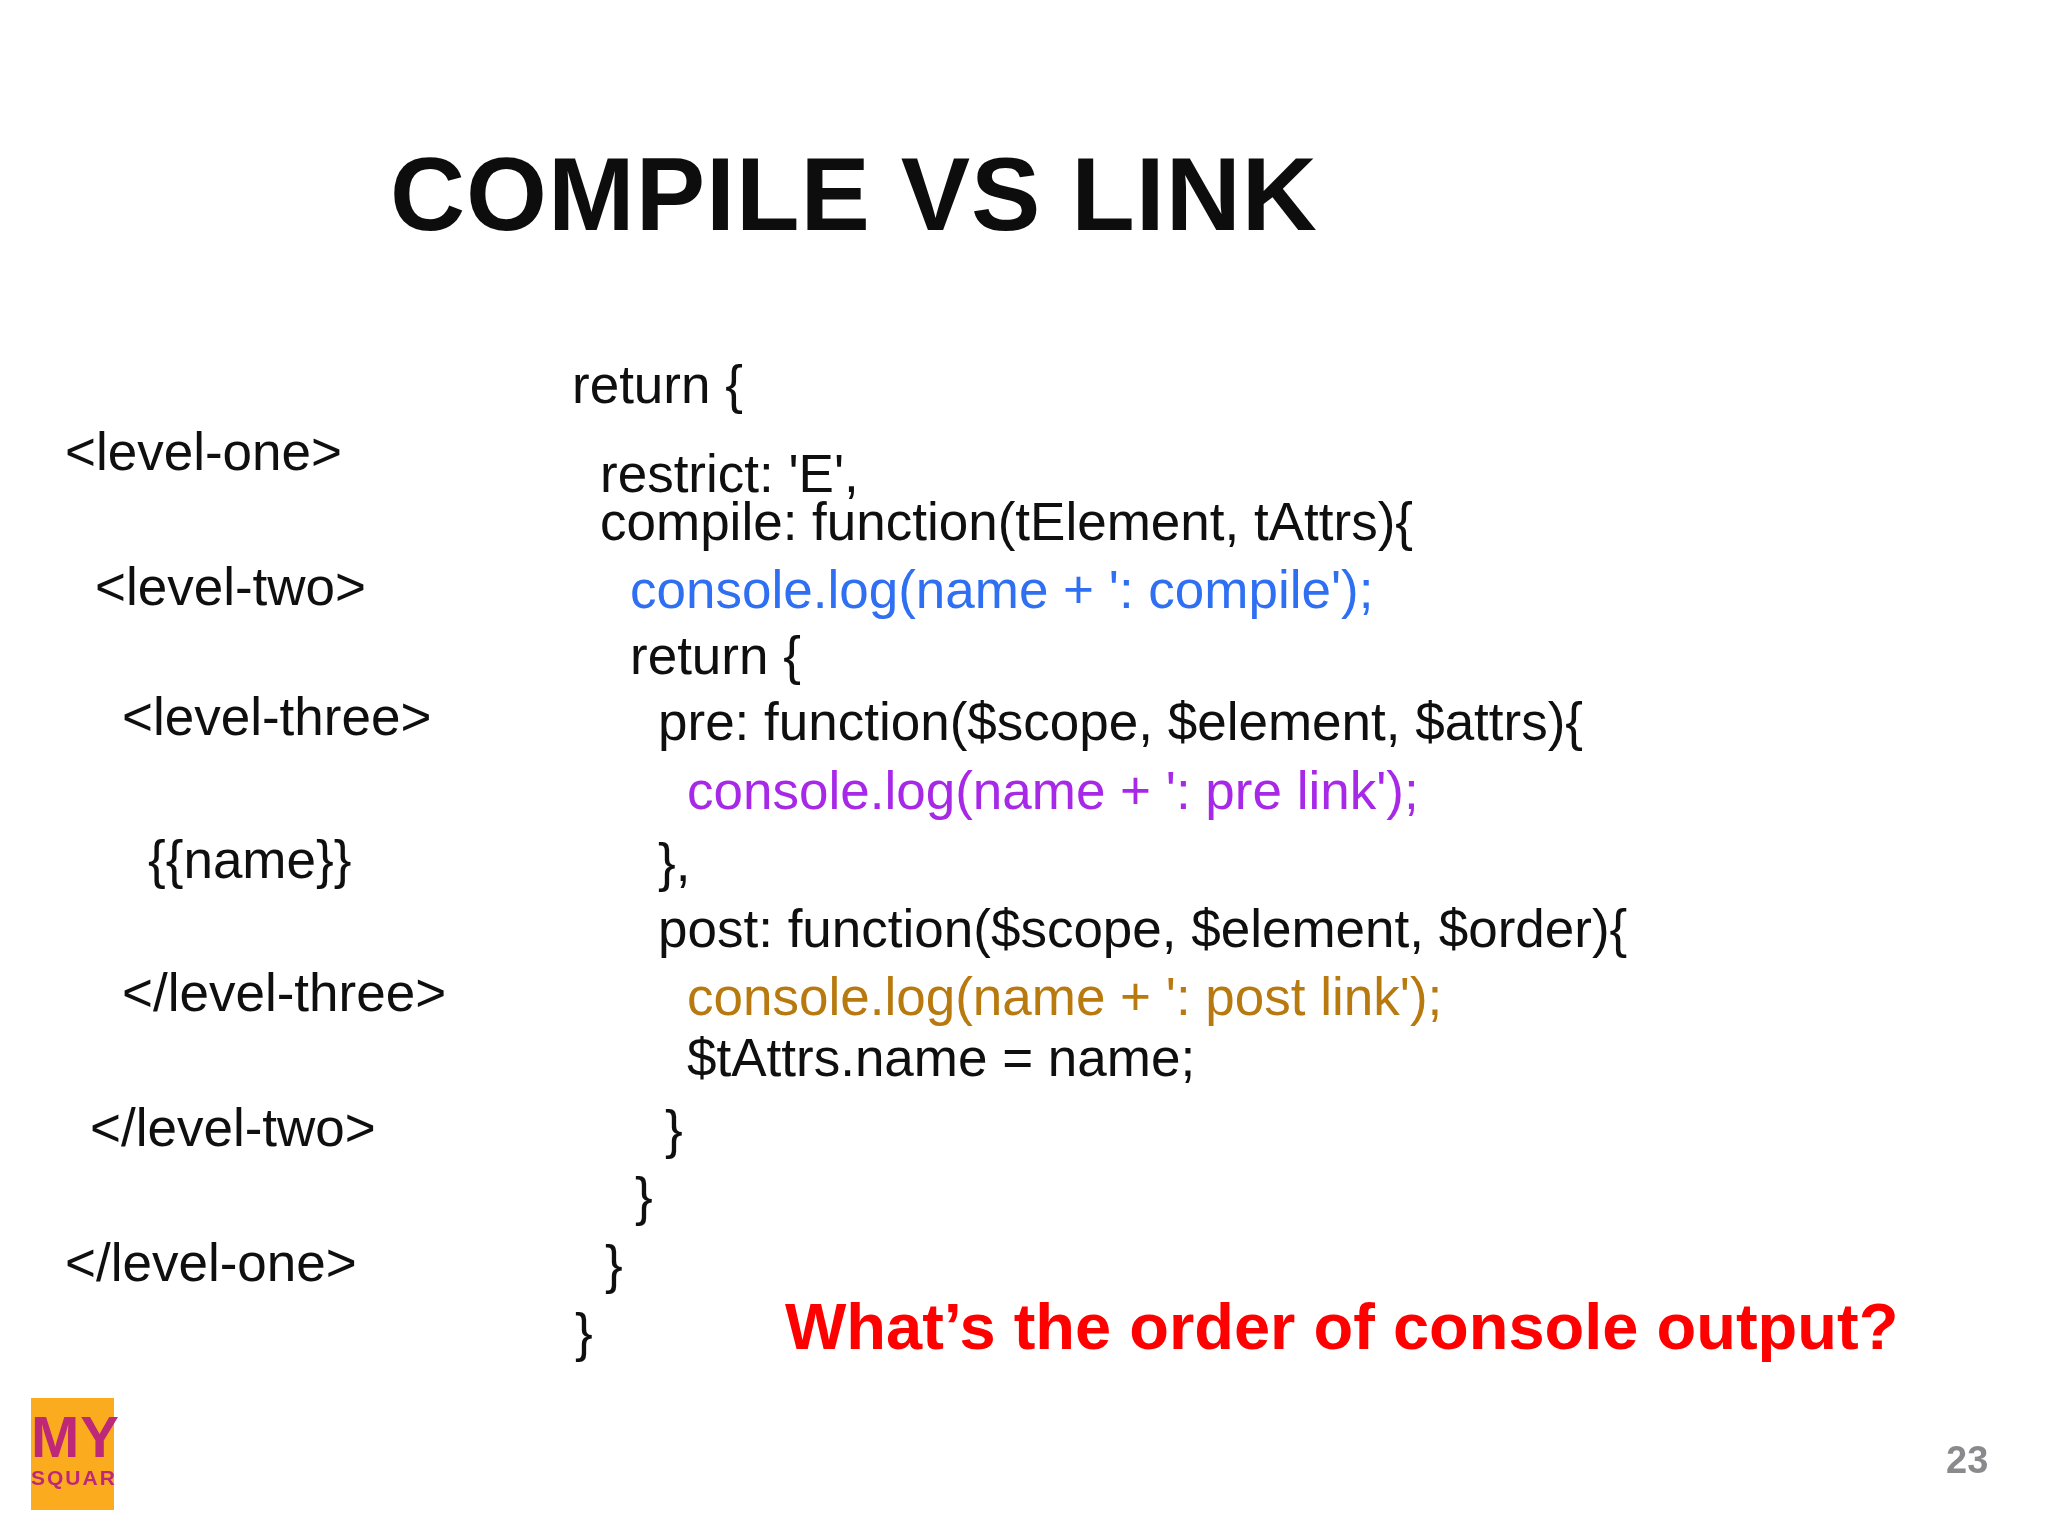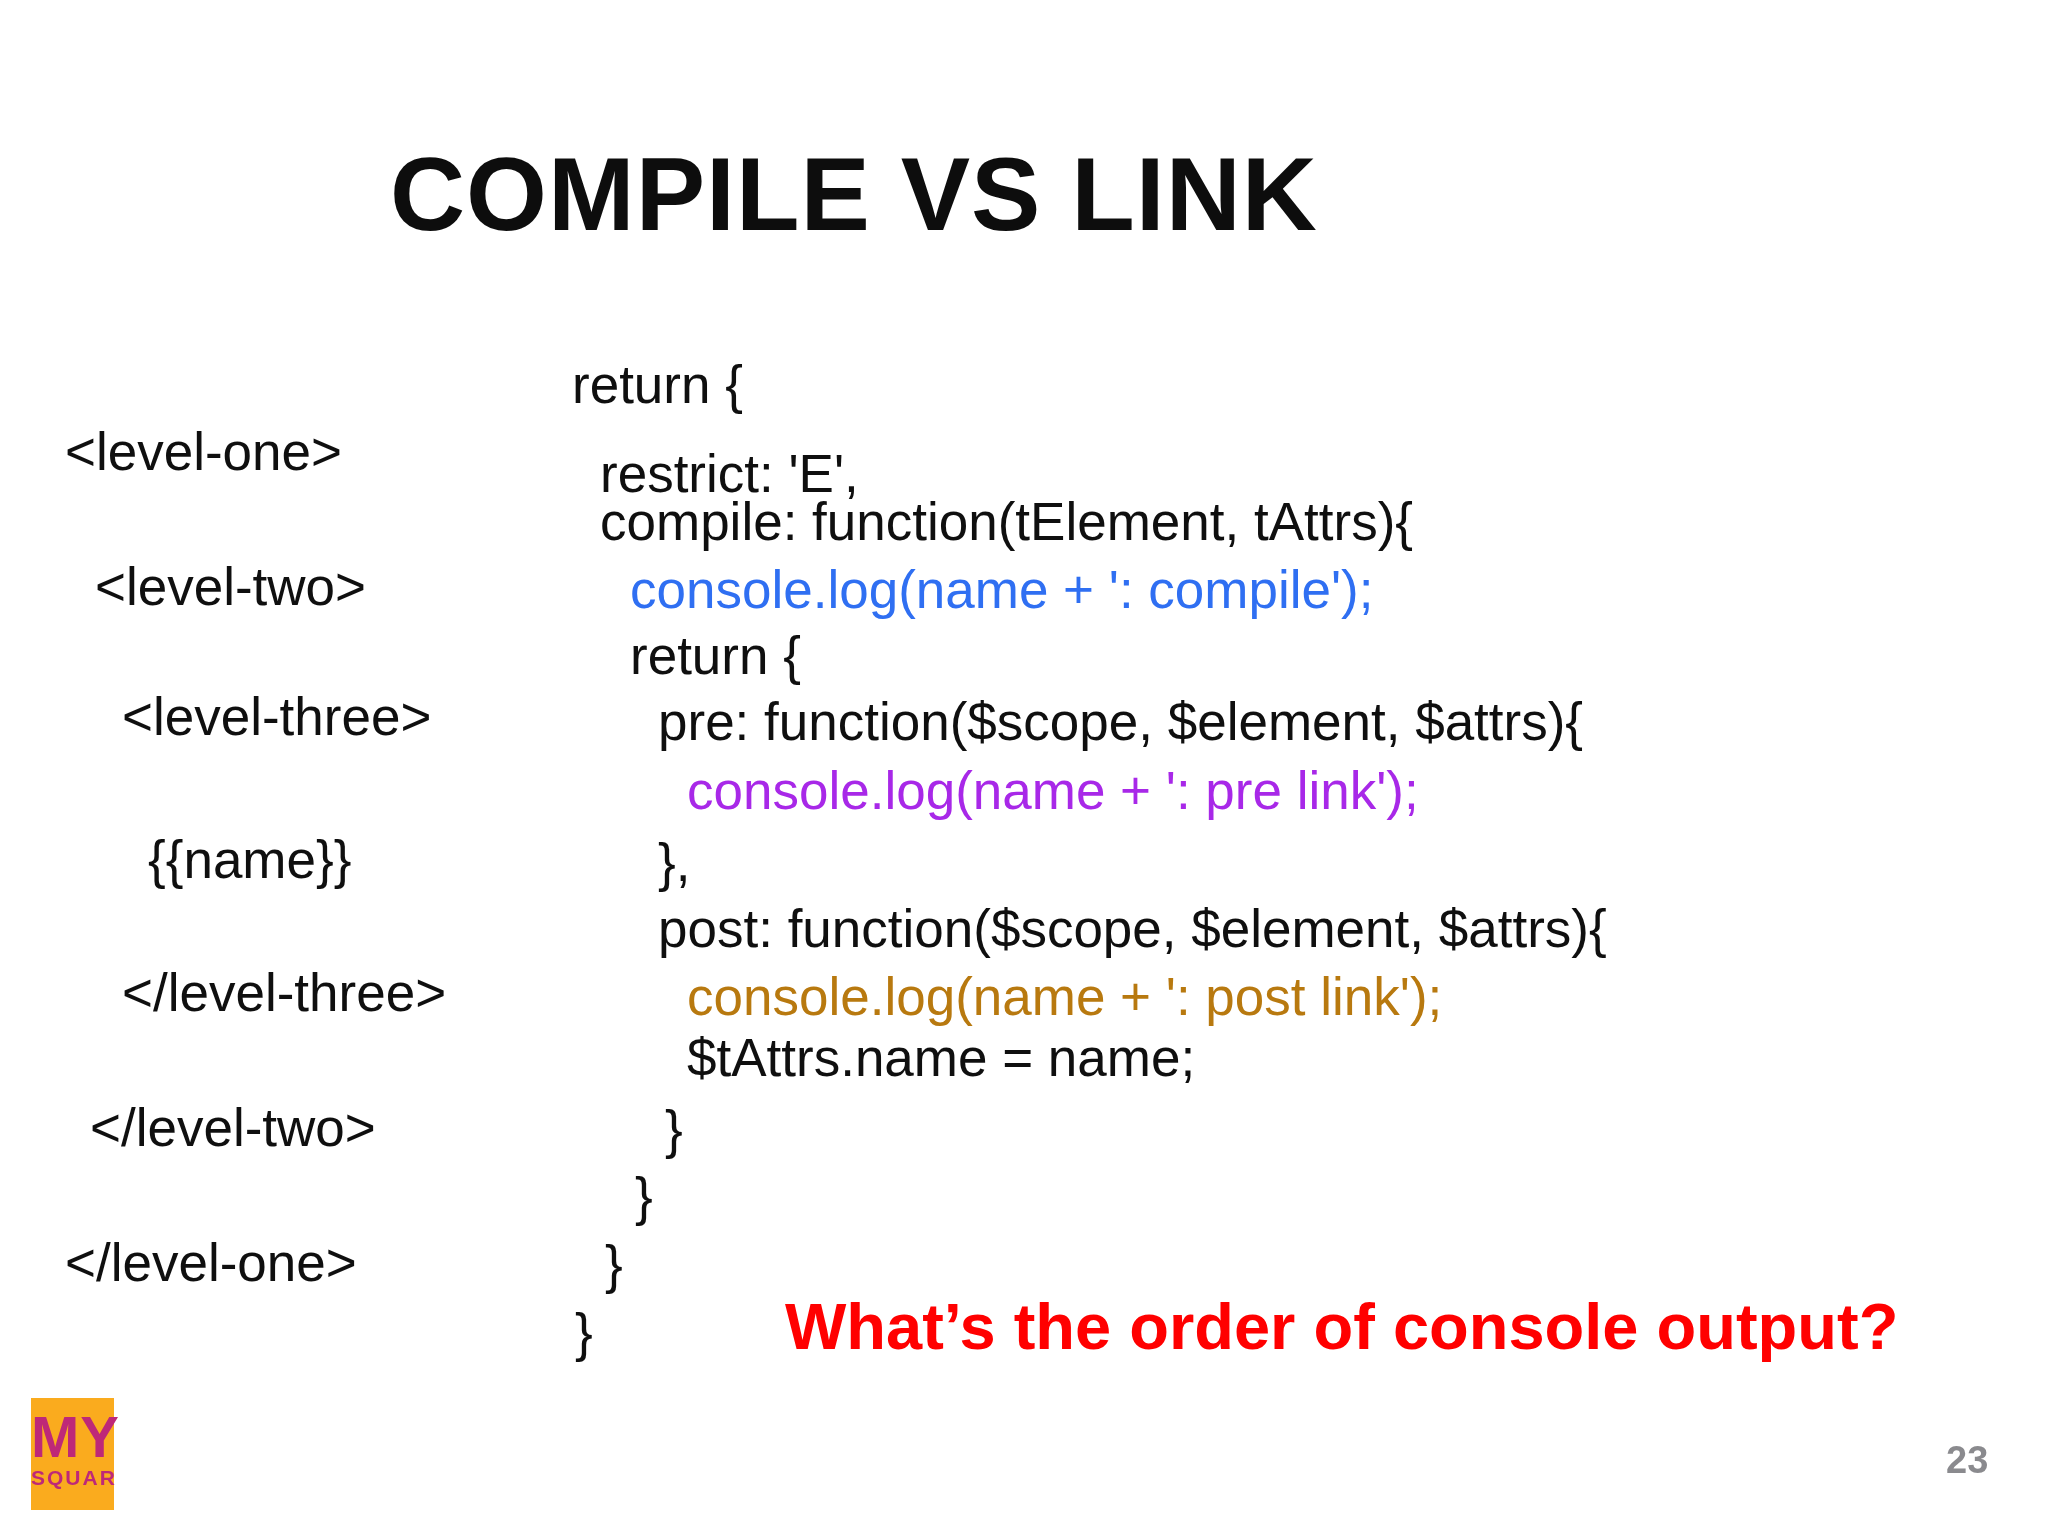--- a/index.html
+++ b/index.html
@@ -97,21 +97,21 @@
 
   <div id="code-column">
       <div class="line" style="left: 572px; top: 358px;">return {</div>
       <div class="line" style="left: 600px; top: 427px; margin-top: 20px;">restrict: 'E',</div>
       <div class="line" style="left: 600px; top: 495px;">compile: function(tElement, tAttrs){</div>
       <div class="line" style="left: 630px; top: 563px; color: rgb(47, 111, 242);">console.log(name + ': compile');</div>
       <div class="line" style="left: 630px; top: 629px;">return {</div>
       <div class="line" style="left: 658px; top: 695px;">pre: function($scope, $element, $attrs){</div>
       <div class="line" style="left: 687px; top: 764px; color: rgb(168, 40, 232);">console.log(name + ': pre link');</div>
       <div class="line" style="left: 658px; top: 836px;">},</div>
-      <div class="line" style="left: 658px; top: 902px;">post: function($scope, $element, $attrs){</div>
+      <div class="line" style="left: 658px; top: 902px;">post: function($scope, $element, $order){</div>
       <div class="line" style="left: 687px; top: 970px; color: rgb(184, 121, 15);">console.log(name + ': post link');</div>
       <div class="line" style="left: 687px; top: 1031px;">$tAttrs.name = name;</div>
       <div class="line" style="left: 665px; top: 1103px;">}</div>
       <div class="line" style="left: 635px; top: 1170px;">}</div>
       <div class="line" style="left: 605px; top: 1238px;">}</div>
       <div class="line" style="left: 575px; top: 1306px;">}</div>
     </div>
 
   <div class="question" style="color: rgb(255, 0, 0); margin-left: 32px;">What’s the order of console output?</div>
 

